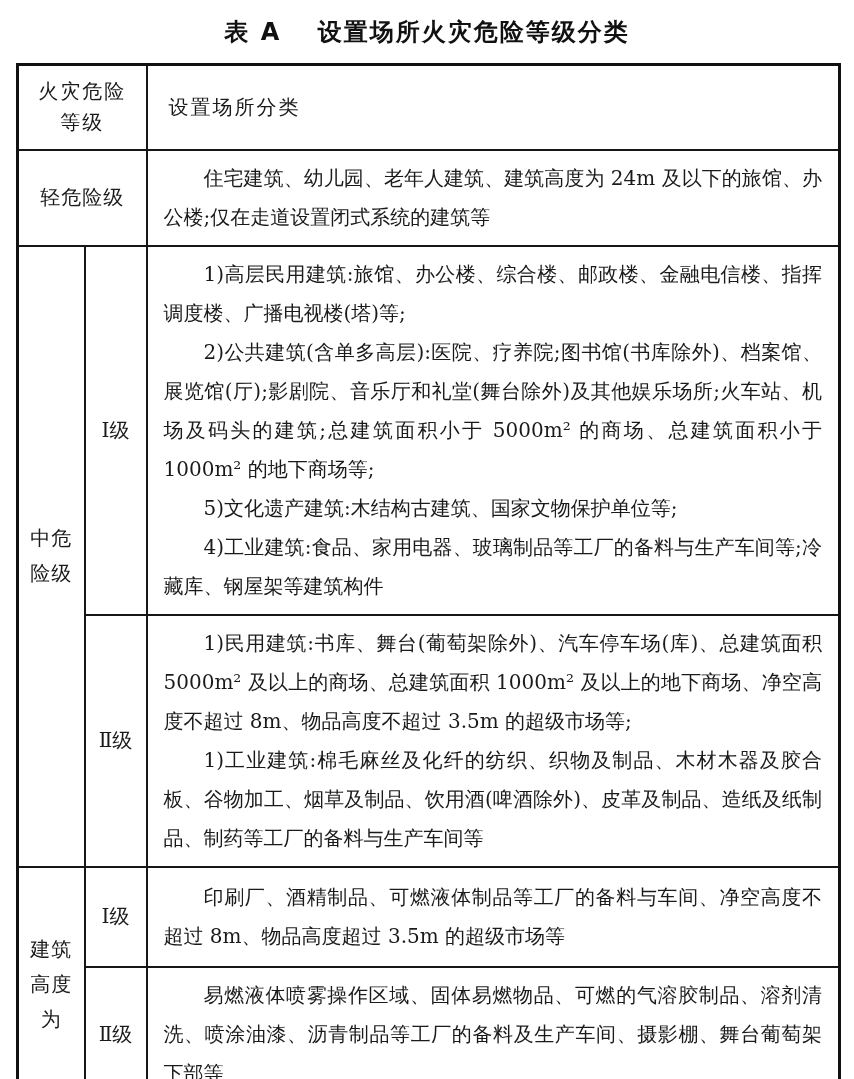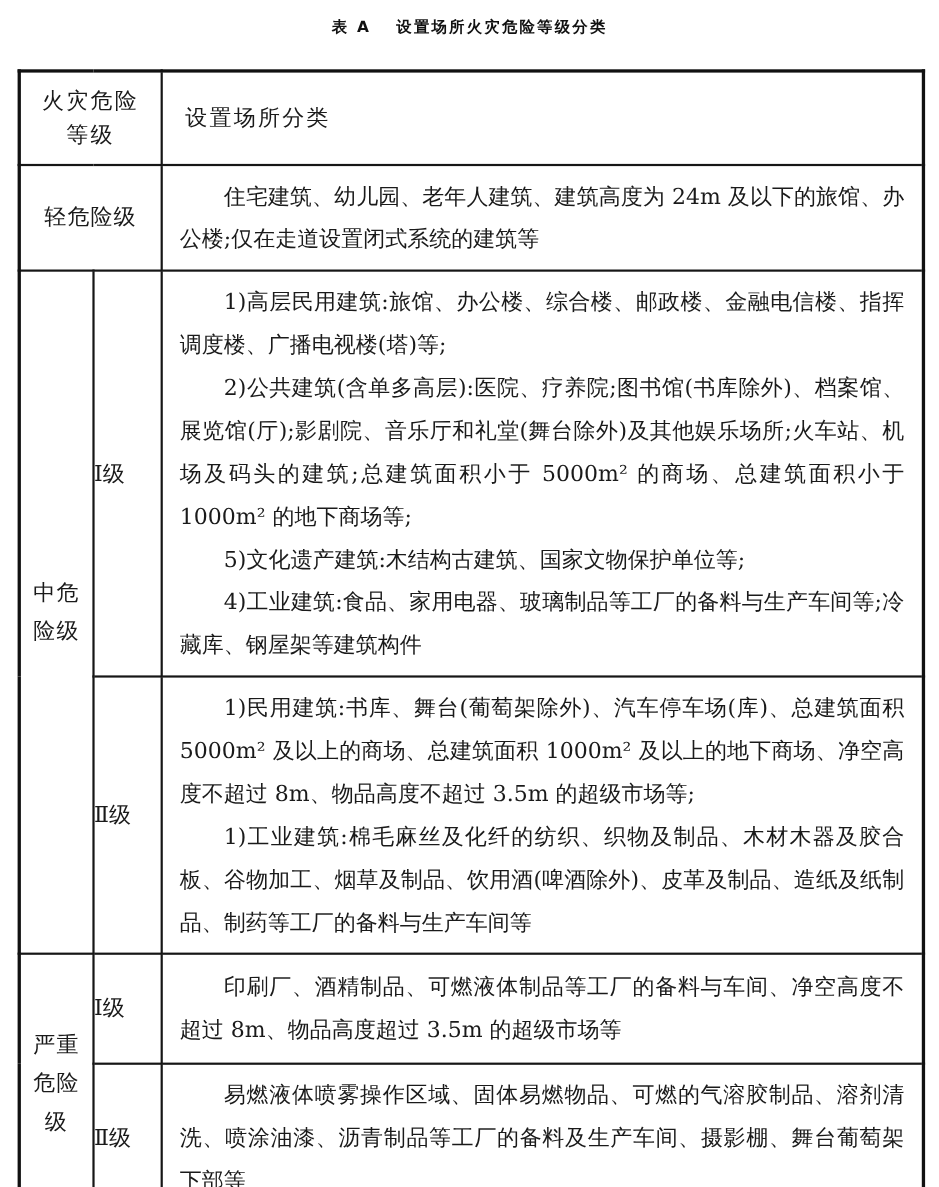--- a/index.html
+++ b/index.html
@@ -16,21 +16,21 @@
     box-sizing: border-box;
     overflow: hidden;
   }
   .title {
     margin: 0;
     padding-top: 16px;
     height: 46px;
     text-align: center;
     font-family: "DejaVu Sans", "Liberation Sans", sans-serif;
     font-weight: bold;
-    font-size: 14px;
+    font-size: 24px;
     letter-spacing: 2px;
     color: #111111;
     white-space: pre;
   }
   table.tbl {
     border-collapse: collapse;
     table-layout: fixed;
     width: 822px;
     margin-left: 16px;
     margin-top: 1px;
@@ -51,21 +51,21 @@
   tr.r-med2    { height: 247px; }
   tr.r-sev1    { height: 100px; }
   tr.r-sev2    { height: 133px; }
 
   td.c-level {
     text-align: center;
     padding: 2px;
     letter-spacing: 1px;
   }
   td.c-grade {
-    text-align: left;
+    text-align: center;
     padding: 2px 0;
     white-space: nowrap;
   }
   td.c-content {
     padding: 8px 16px;
     line-height: 39px;
   }
   td.c-header-content {
     text-align: left;
     padding: 21px;
@@ -134,21 +134,21 @@
     <tr class="r-med2">
       <td class="c-grade">Ⅱ级</td>
       <td class="c-content">
         <p class="para">1)民用建筑:书库、舞台(葡萄架除外)、汽车停车场(库)、总建筑面积 5000m² 及以上的商场、总建筑面积 1000m² 及以上的地下商场、净空高度不超过 8m、物品高度不超过 3.5m 的超级市场等;</p>
         <p class="para">1)工业建筑:棉毛麻丝及化纤的纺织、织物及制品、木材木器及胶合板、谷物加工、烟草及制品、饮用酒(啤酒除外)、皮革及制品、造纸及纸制品、制药等工厂的备料与生产车间等</p>
       </td>
     </tr>
 
     <tr class="r-sev1">
       <td rowspan="2" class="c-level">
-        <span class="level-wrap">严重危险级</span>
+        <span class="level-wrap">建筑高度为</span>
       </td>
       <td class="c-grade">Ⅰ级</td>
       <td class="c-content">
         <p class="para">印刷厂、酒精制品、可燃液体制品等工厂的备料与车间、净空高度不超过 8m、物品高度超过 3.5m 的超级市场等</p>
       </td>
     </tr>
 
     <tr class="r-sev2">
       <td class="c-grade">Ⅱ级</td>
       <td class="c-content">

